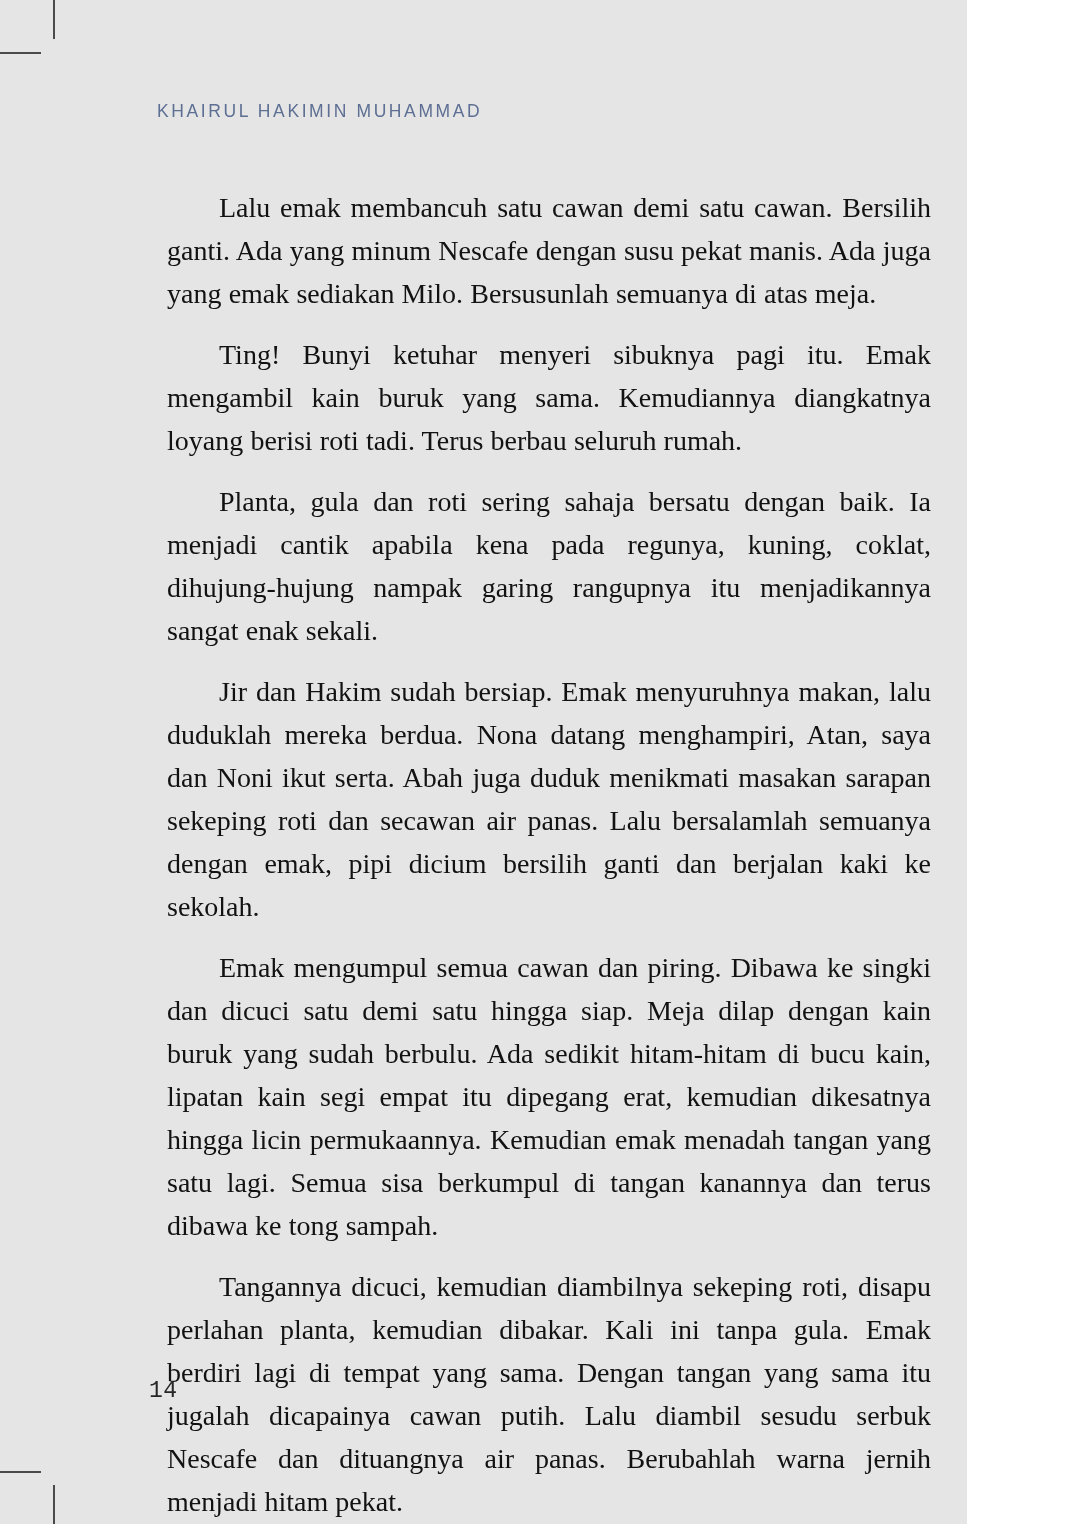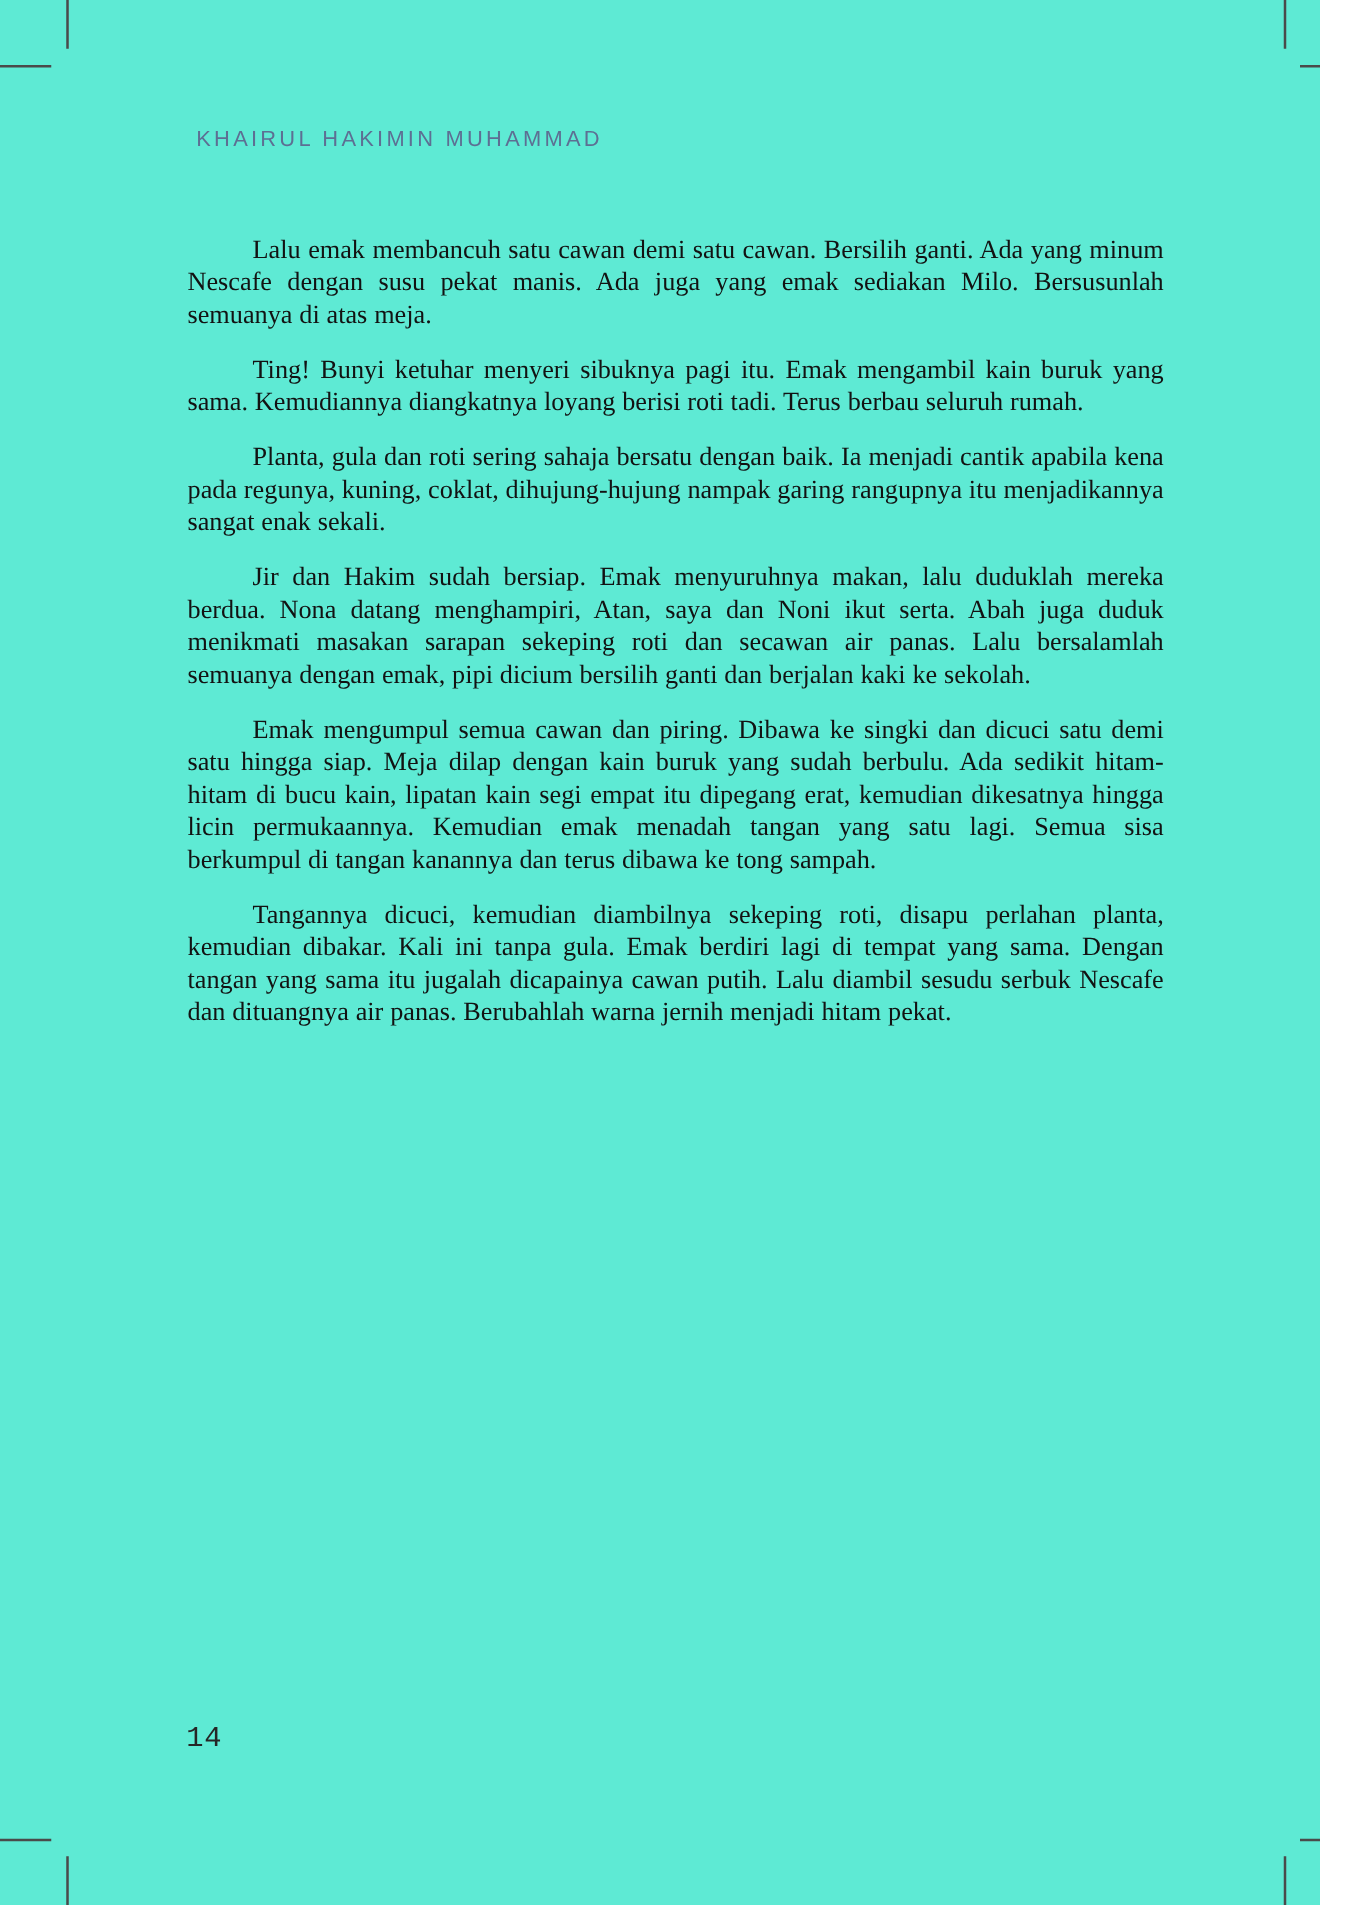--- a/index.html
+++ b/index.html
@@ -3,23 +3,23 @@
 <meta charset="utf-8">
 <style>
   html, body {
     margin: 0;
     padding: 0;
     background: #ffffff;
   }
 
   .page {
     position: relative;
-    width: 1056px;
+    width: 967px;
     height: 1524px;
-    background: #5eead4;
+    background: #e5e5e5;
     overflow: hidden;
     font-family: "Liberation Serif", "DejaVu Serif", serif;
     -webkit-font-smoothing: antialiased;
   }
 
   
   .crop {
     position: absolute;
     background: #4a4a4a;
   }
@@ -50,23 +50,23 @@
 
   
   .text-block {
     position: absolute;
     left: 150px;
     top: 186px;
     width: 781px;
   }
 
   .para {
-    margin: 0 0 18px 0;
-    font-size: 21px;
-    line-height: 26px;
+    margin: 0 0 18px 17px;
+    font-size: 28px;
+    line-height: 43px;
     color: #121212;
     text-align: justify;
     text-indent: 52px;
     text-justify: inter-word;
     word-spacing: 0.2px;
     hyphens: none;
   }
   .para:last-child { margin-bottom: 0; }
 
   

